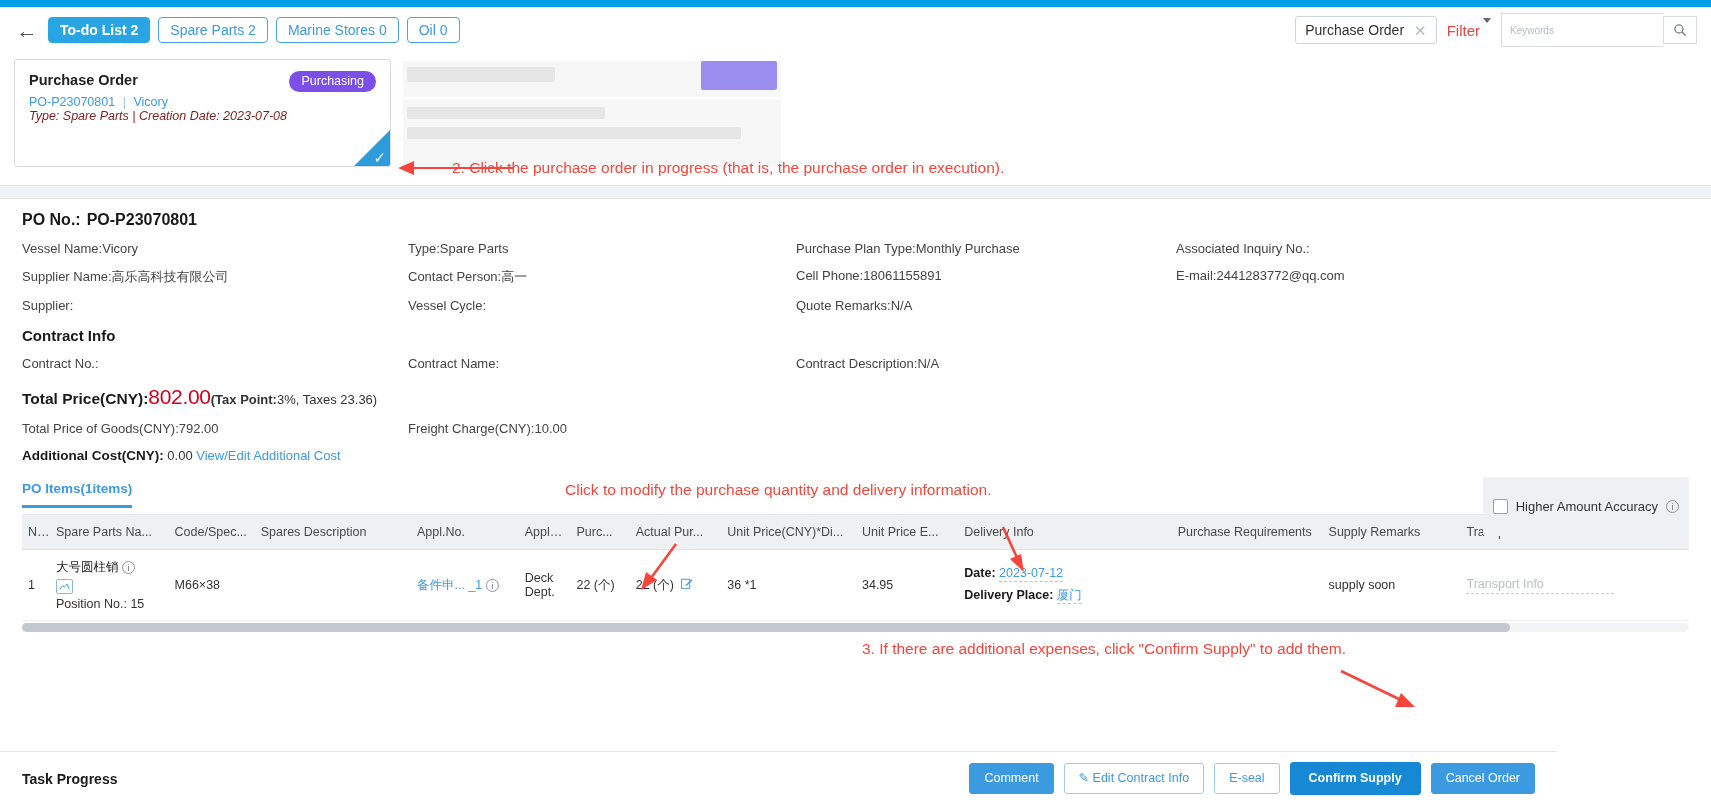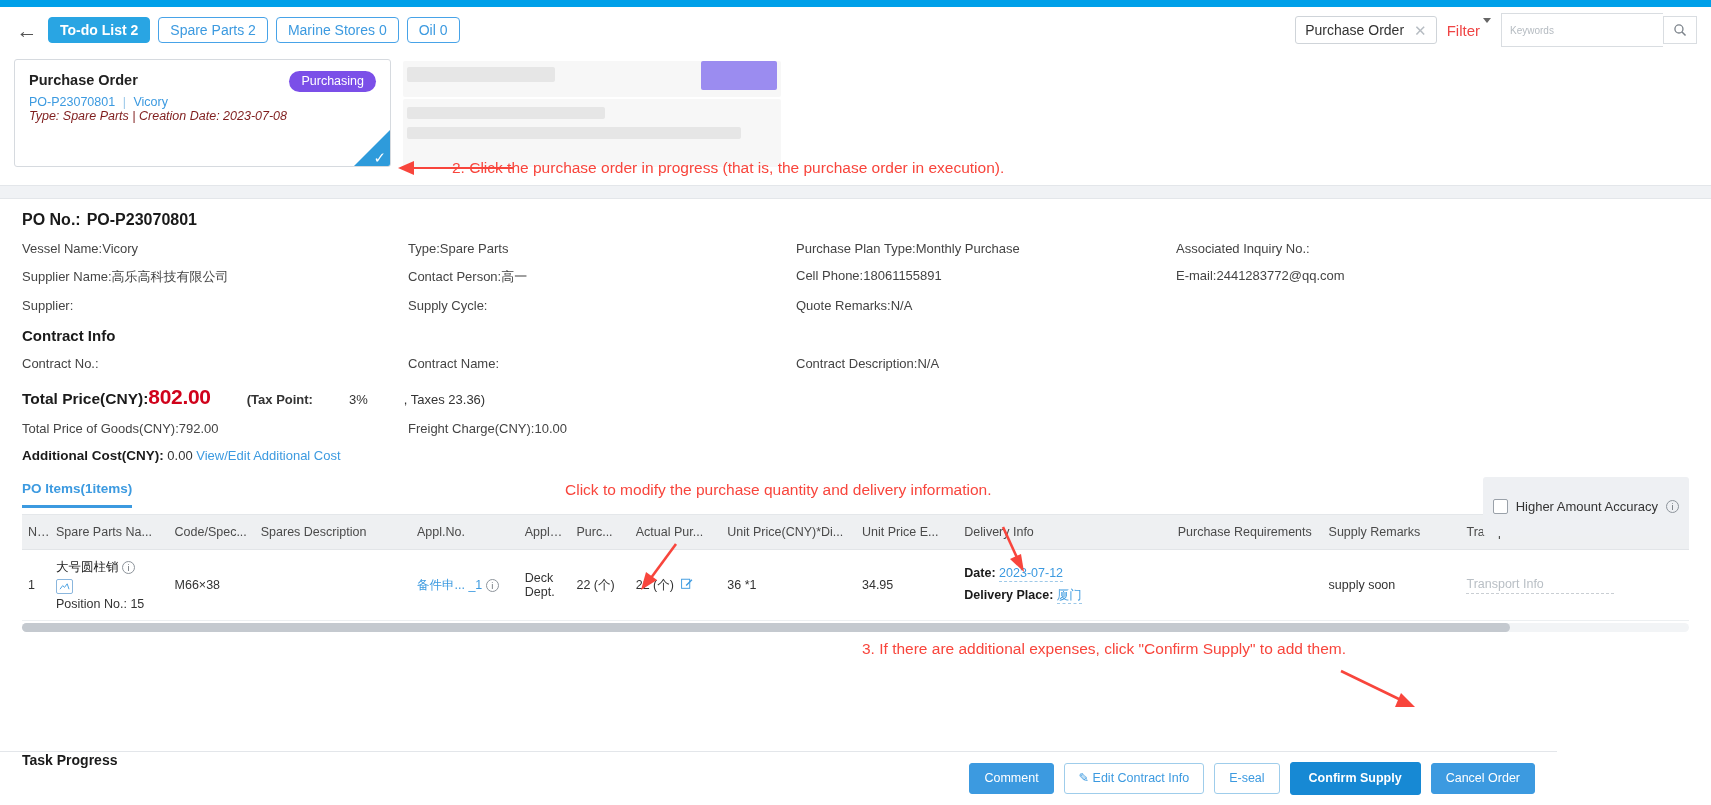--- a/index.html
+++ b/index.html
@@ -96,22 +96,22 @@
   
   .detail { padding: 12px 22px 0 22px; }
   .po-no { font-size: 16px; font-weight: bold; color: #1a1a1a; margin-bottom: 12px; }
   .po-no .label { margin-right: 6px; }
   .info-grid { display: grid; grid-template-columns: 386px 388px 380px 1fr; row-gap: 12px; }
   .info-cell { font-size: 13px; color: #444; white-space: nowrap; }
   .section-title { font-size: 15px; font-weight: bold; color: #1a1a1a; margin: 14px 0 12px 0; }
 
   .total-line { margin: 14px 0 0 0; display: flex; align-items: baseline; }
   .total-label { font-size: 15.5px; font-weight: bold; color: #1a1a1a; }
-  .total-value { font-size: 21px; font-weight: bold; color: #d0021b; letter-spacing: -0.3px; }
-  .total-tax { font-size: 13px; color: #333; margin-left: 36px; }
+  .total-value { font-size: 21px; font-weight: normal; color: #d0021b; letter-spacing: -0.3px; }
+  .total-tax { font-size: 13px; color: #333; }
   .total-tax b { font-weight: bold; }
 
   .row-2col { display: grid; grid-template-columns: 386px 1fr; margin-top: 12px; }
   .addl-line { margin-top: 12px; font-size: 13px; }
   .addl-line .b { font-weight: bold; font-size: 13.5px; color: #1a1a1a; }
   .link { color: #3c9ae0; cursor: pointer; }
 
   
   .po-items-bar { position: relative; margin-top: 18px; height: 34px; border-bottom: 1px solid #e4e7ea; }
   .po-items-tab {
@@ -156,21 +156,21 @@
   .transport-ph { color: #b9bfc5; border-bottom: 1px dashed #c9ced3; display: inline-block; width: 148px; padding-bottom: 2px; }
   .batch-link { color: #3c9ae0; cursor: pointer; }
 
   .hscroll {
     width: 1667px; height: 9px; background: #f2f4f6; margin-top: 2px; border-radius: 5px; position: relative;
   }
   .hscroll-thumb { position: absolute; left: 0; top: 0; height: 9px; width: 1488px; background: #c4c9cf; border-radius: 5px; }
   .footer {
     position: absolute; left: 0; bottom: 0; width: 1557px; height: 54px;
     background: #fff; border-top: 1px solid #e3e6ea;
-    display: flex; padding: 0 22px;
+    display: flex; align-items: center; padding: 0 22px;
   }
   .task-progress { font-size: 14px; font-weight: bold; color: #1a1a1a; }
   .footer-btns { margin-left: auto; display: flex; align-items: center; gap: 10px; }
   .btn {
     border-radius: 3px; font-size: 12.5px; padding: 7px 14px; cursor: pointer;
     border: 1px solid transparent; white-space: nowrap; line-height: 15px;
   }
   .btn-blue { background: #3c9ae0; color: #fff; border-color: #3c9ae0; }
   .btn-outline { background: #fff; color: #3c9ae0; border-color: #9fcdeb; }
   .btn-primary { background: #1789d4; color: #fff; border-color: #1789d4; font-weight: 600; padding: 8px 18px; }
@@ -257,21 +257,21 @@
       <div class="info-cell">Type:Spare Parts</div>
       <div class="info-cell">Purchase Plan Type:Monthly Purchase</div>
       <div class="info-cell">Associated Inquiry No.:</div>
 
       <div class="info-cell">Supplier Name:高乐高科技有限公司</div>
       <div class="info-cell">Contact Person:高一</div>
       <div class="info-cell">Cell Phone:18061155891</div>
       <div class="info-cell">E-mail:2441283772@qq.com</div>
 
       <div class="info-cell">Supplier:</div>
-      <div class="info-cell">Supply Cycle:</div>
+      <div class="info-cell">Vessel Cycle:</div>
       <div class="info-cell">Quote Remarks:N/A</div>
       <div class="info-cell"></div>
     </div>
 
     <div class="section-title">Contract Info</div>
 
     <div class="info-grid">
       <div class="info-cell">Contract No.:</div>
       <div class="info-cell">Contract Name:</div>
       <div class="info-cell">Contract Description:N/A</div>

